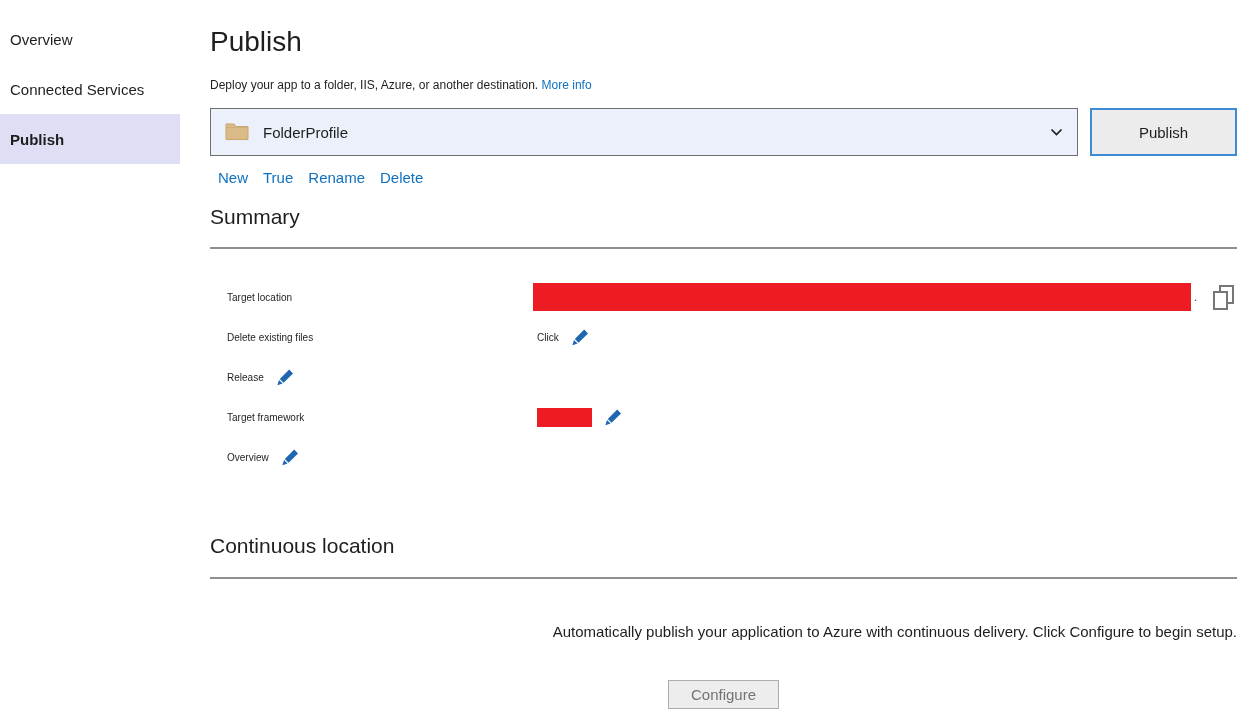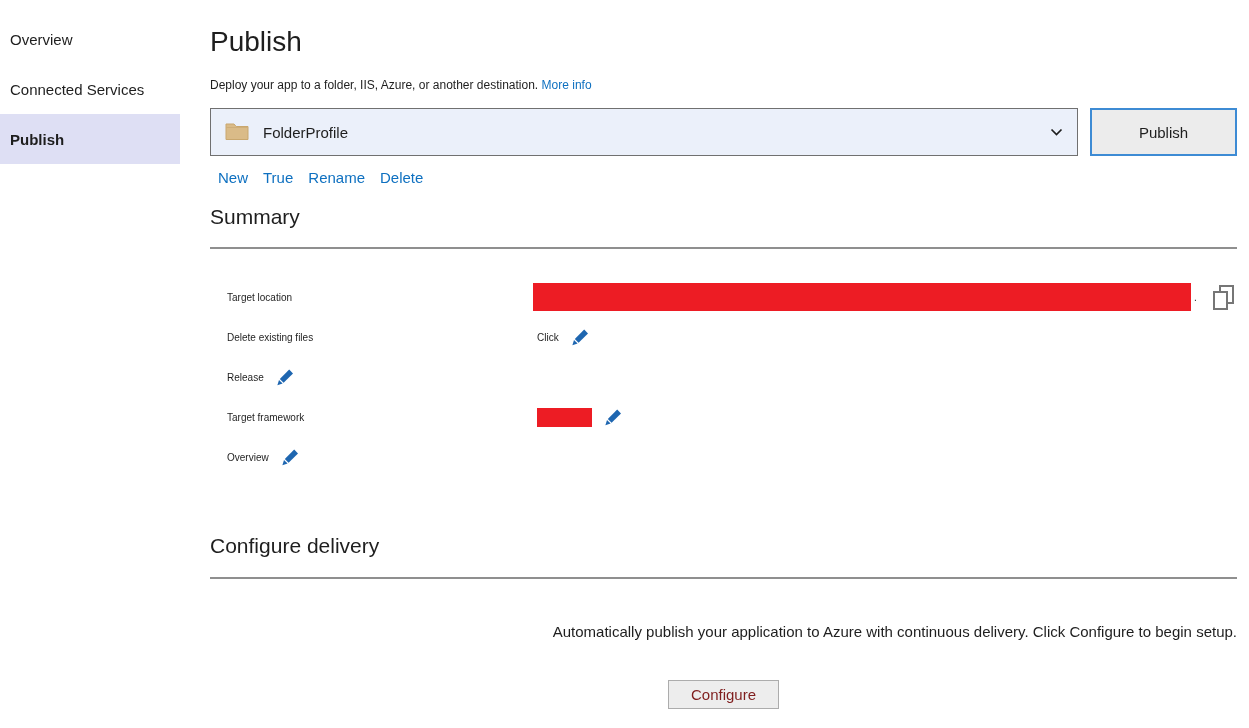--- a/index.html
+++ b/index.html
@@ -73,21 +73,21 @@
 
   .cd-heading { margin-top: 56px; }
   .cd-desc { margin-top: 44px; text-align: right; font-size: 15px; }
   .configure-wrap { margin-top: 40px; text-align: center; }
   .configure-btn {
     padding: 5px 22px; height: 29px;
     background: #ededed;
     border: 1px solid #acacac;
     font-size: 15px;
     font-family: "Liberation Sans", sans-serif;
-    color: #7f1d1d;
+    color: #737373;
     cursor: pointer;
   }
 </style>
 </head>
 <body>
 
 <div class="app">
 
   <aside class="sidebar">
     <div class="sidebar-item">
@@ -189,21 +189,21 @@
         <span class="pencil">
           <svg width="20" height="19" viewBox="0 0 20 19">
             <path d="M13.2 1.6 L17 5.4 L7.6 14.8 L3.8 11 Z" fill="#1e66b0"></path>
             <path d="M3 12 L6.6 15.6 L1.4 17.2 Z" fill="#1e66b0"></path>
           </svg>
         </span>
       </div>
 
     </div>
 
-    <h2 class="section-heading cd-heading">Configure delivery</h2>
+    <h2 class="section-heading cd-heading">Continuous location</h2>
     <hr class="rule">
 
     <div class="cd-desc">Automatically publish your application to Azure with continuous delivery. Click Configure to begin setup.</div>
 
     <div class="configure-wrap">
       <button class="configure-btn">Configure</button>
     </div>
 
   </main>
 </div>

